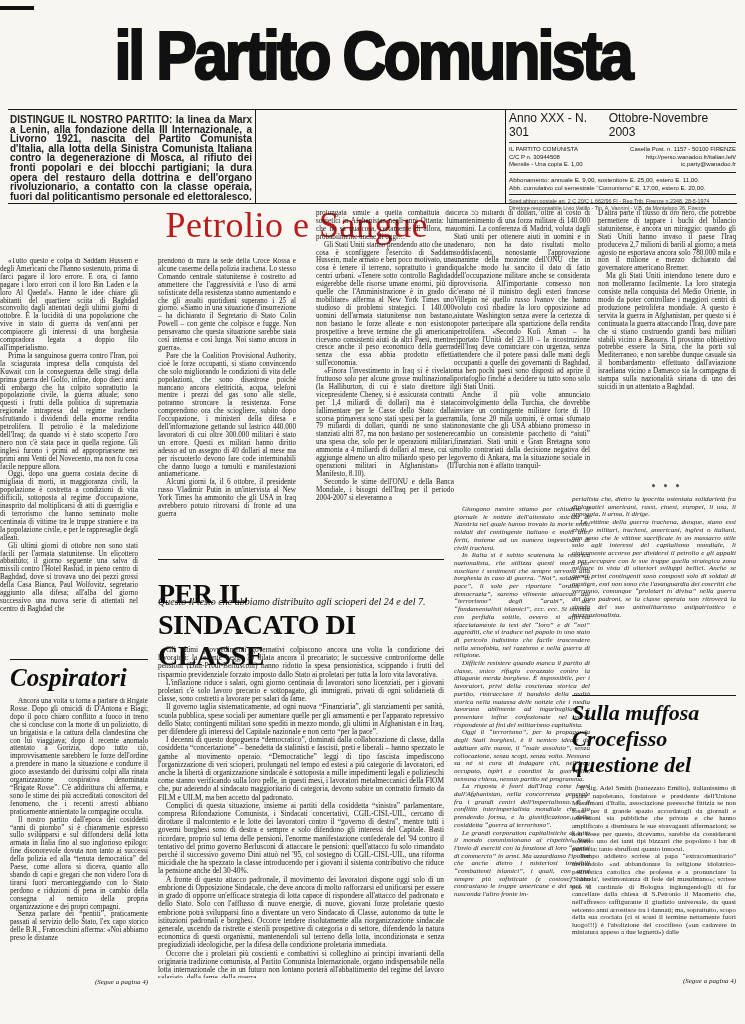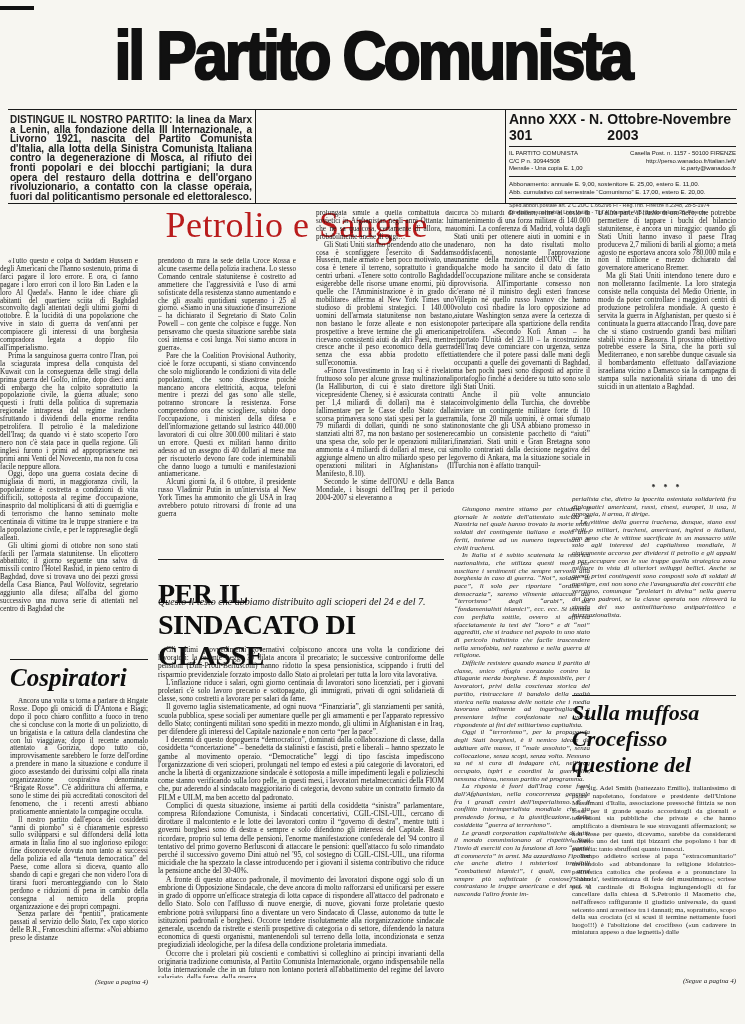--- a/index.html
+++ b/index.html
@@ -11,21 +11,21 @@
   .masthead{position:absolute;left:0;top:16px;width:745px;text-align:center;
      font-family:"Liberation Sans",sans-serif;font-weight:bold;font-size:61px;
      letter-spacing:-3px;color:#111;-webkit-text-stroke:2px #111;transform:scaleY(1.12);
      transform-origin:top center;white-space:nowrap;}
   .motto{position:absolute;left:10px;top:115px;width:242px;
      font-family:"Liberation Sans",sans-serif;font-size:10px;line-height:9.6px;
      text-align:justify;color:#222;font-weight:600;}
   .organ{position:absolute;left:258px;top:127px;width:244px;text-align:center;
      font-family:"Liberation Sans",sans-serif;font-size:16.5px;line-height:22px;color:#101010;}
   .issuebox{position:absolute;left:509px;top:111px;width:227px;font-family:"Liberation Sans",sans-serif;}
-  .issue-row1{display:flex;justify-content:center;font-weight:bold;font-size:14px;}
+  .issue-row1{display:flex;justify-content:center;font-weight:normal;font-size:12px;}
   .tinyrow{display:flex;justify-content:space-between;font-size:6px;line-height:7.6px;margin-top:3px;}
   .tinyrow .r{text-align:right;}
   .tiny p,.tinyrow p{margin:0;text-indent:0;}
   .sub{font-size:6.2px;line-height:7.8px;margin-top:3px;}
   .legal{font-size:5.4px;line-height:7px;margin-top:3px;color:#3a3a3a;}
   .sep-line{border:0;border-top:1px solid #222;margin:3px 0 0 0;}
   .headline{position:absolute;left:8px;top:204px;width:420px;font-weight:normal;font-size:36px;
      letter-spacing:0.5px;color:#b91c1c;text-align:right;}
   .col{position:absolute;text-align:justify;font-size:7.2px;line-height:7.9px;overflow:hidden;color:#191919;}
   .col p{margin:0;text-indent:8px;}

